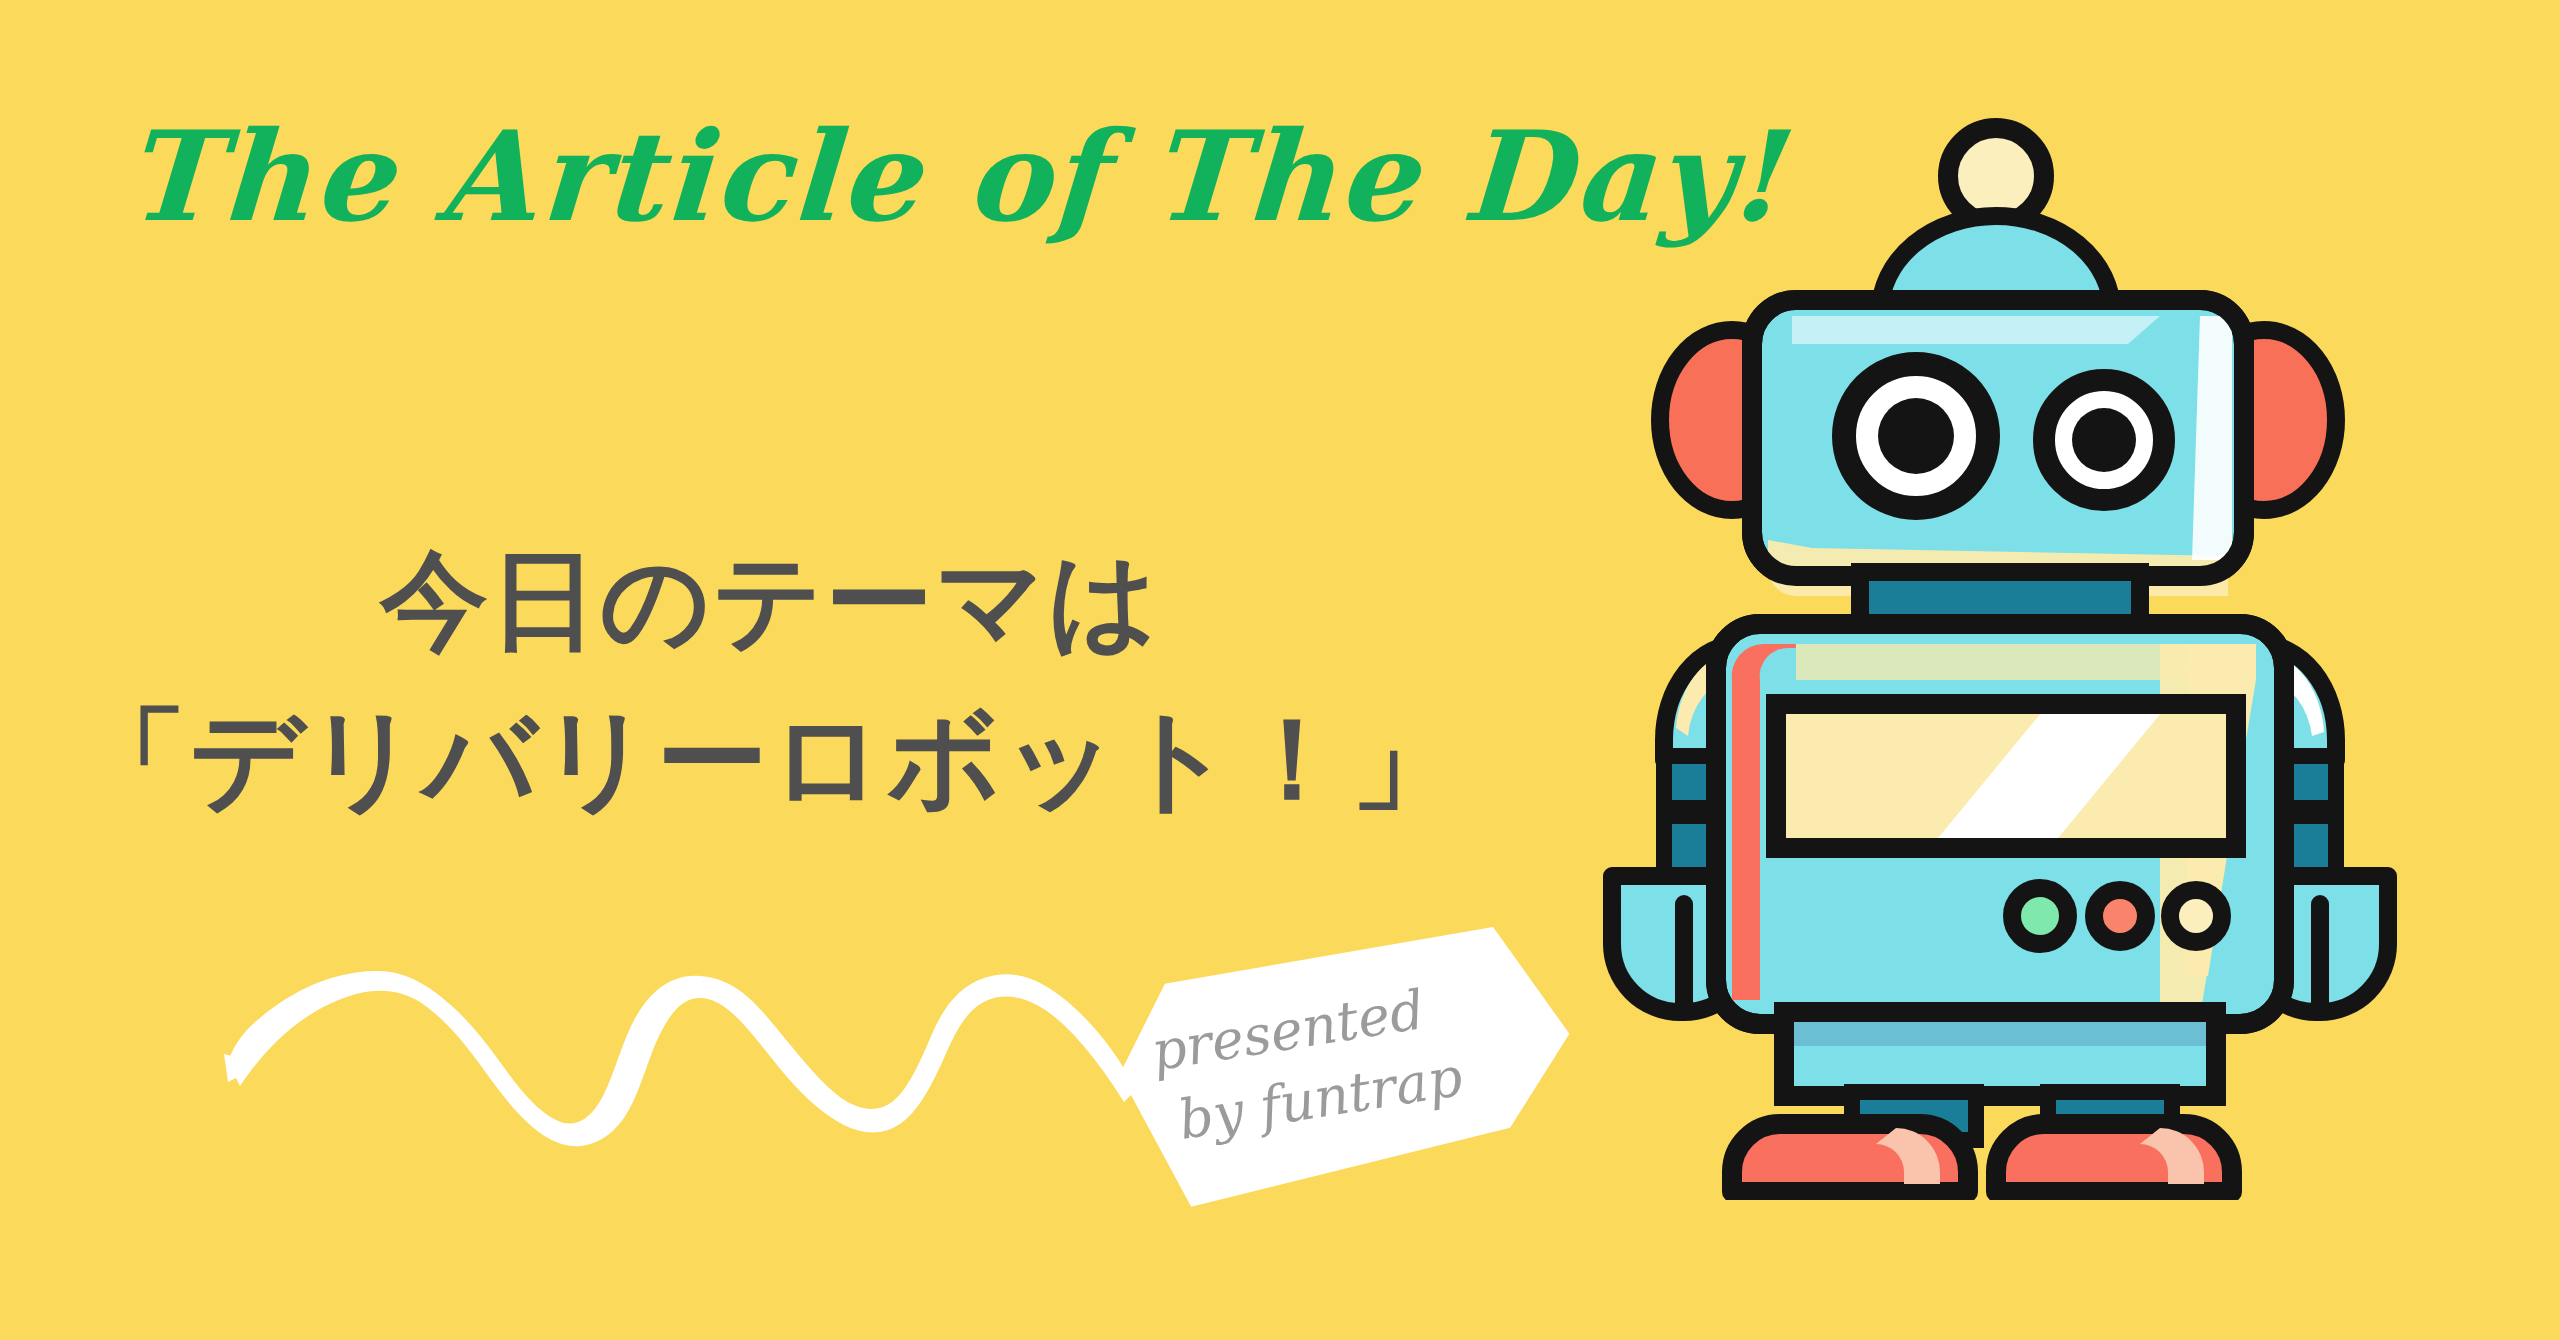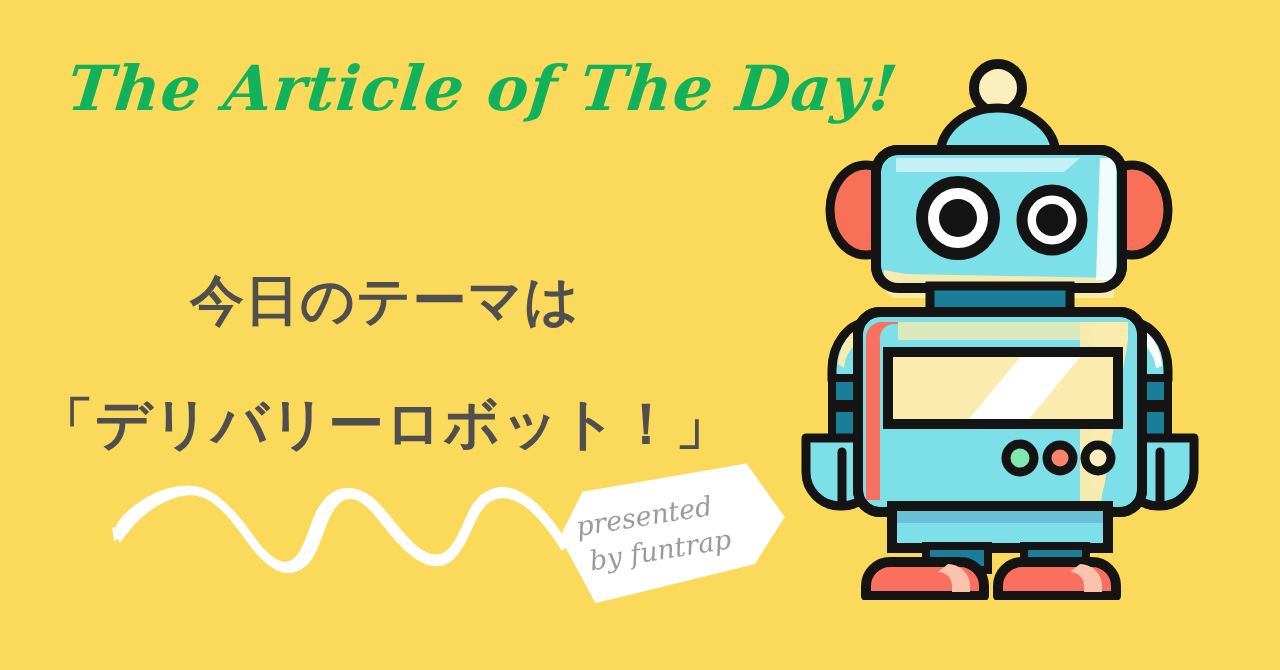--- a/index.html
+++ b/index.html
@@ -40,21 +40,21 @@
     width: 770px;
     text-align: center;
     color: #4F4F4F;
     font-family: "DejaVu Sans", sans-serif;
     font-weight: bold;
     font-size: 54px;
     line-height: 1.45;
     letter-spacing: 1px;
   }
   #headline .hl-line { display: block; white-space: nowrap; }
-  #headline .hl-line-2 { font-size: 56px; margin-top: 43px; }
+  #headline .hl-line-2 { font-size: 56px; }
 
   
   #brush {
     position: absolute;
     left: 110px;
     top: 455px;
     width: 460px;
     height: 130px;
   }
 

